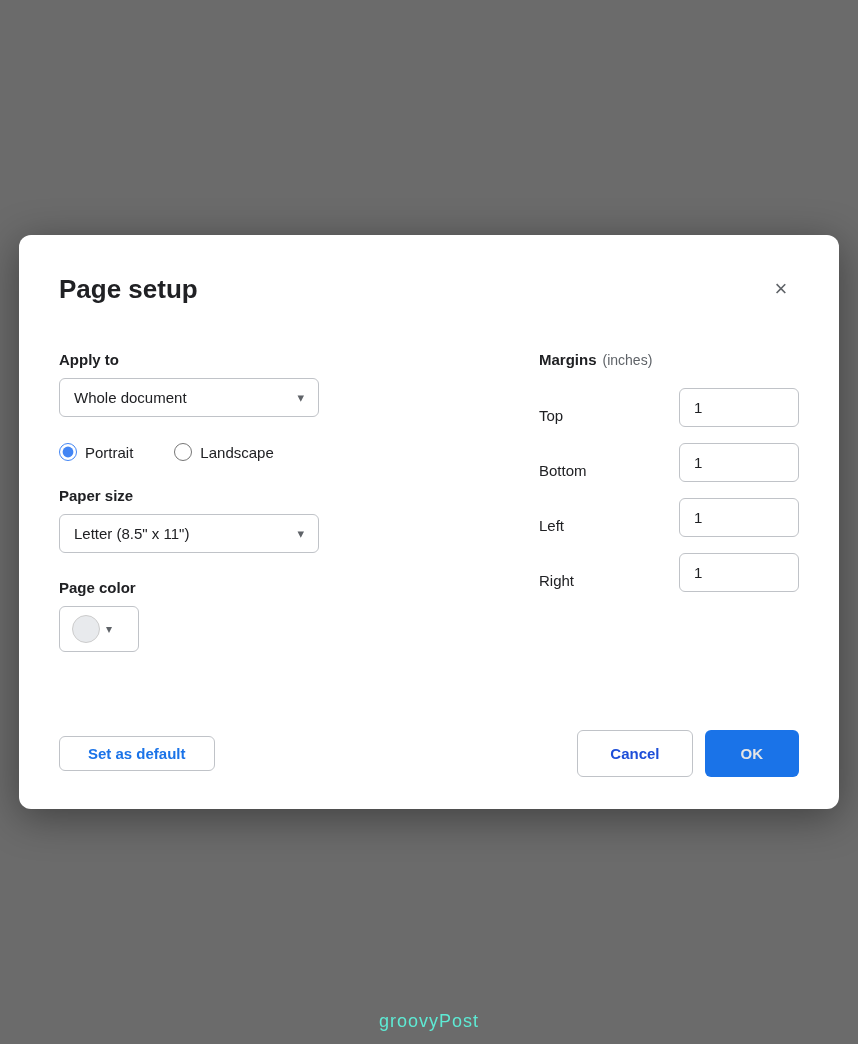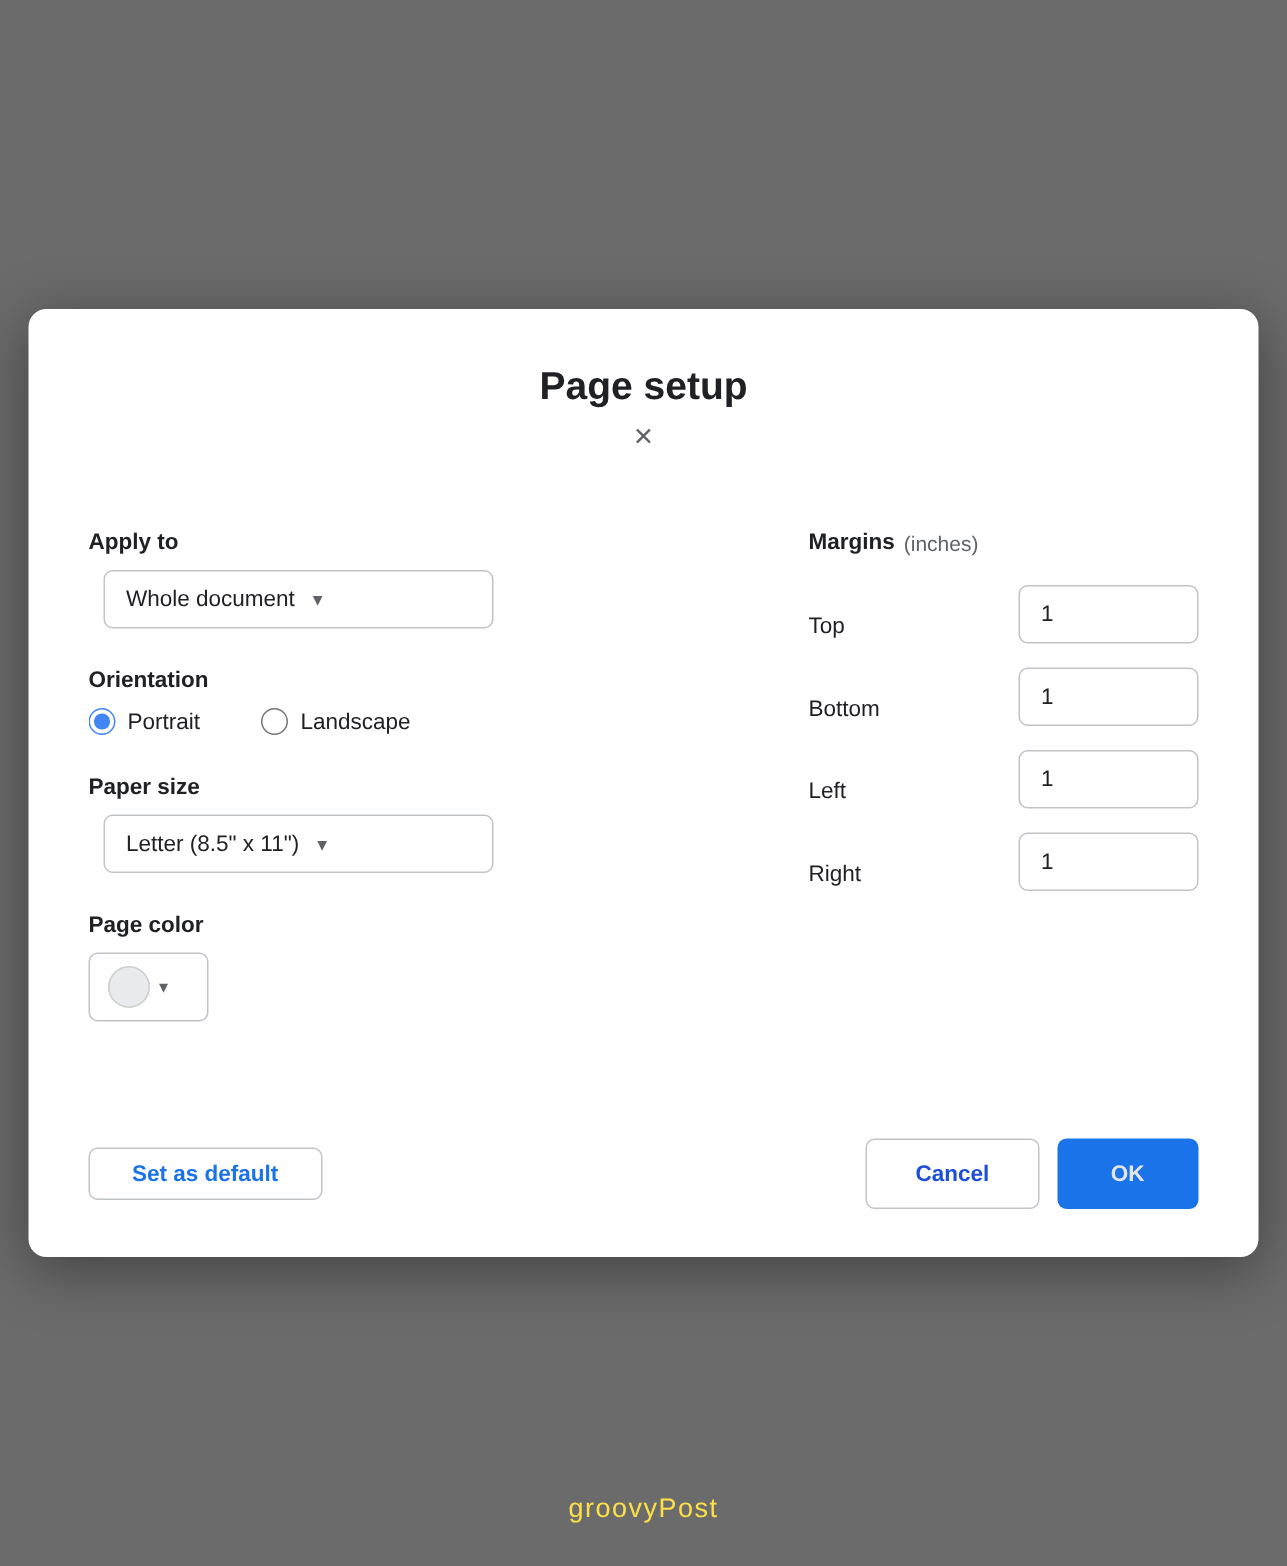--- a/index.html
+++ b/index.html
@@ -26,23 +26,22 @@
       border-radius: 12px;
       width: 820px;
       padding: 36px 40px 32px 40px;
       box-shadow: 0 8px 40px rgba(0,0,0,0.4);
       z-index: 10;
     }
 
     .dialog-header {
       display: flex;
       align-items: center;
-      justify-content: flex-end;
+      justify-content: space-between;
       margin-bottom: 44px;
-      flex-direction: column;
     }
 
     .dialog-title {
       font-size: 26px;
       font-weight: 600;
       color: #202124;
     }
 
     .close-btn {
       background: none;
@@ -78,30 +77,29 @@
       margin-bottom: 10px;
     }
 
     .field-section {
       margin-bottom: 26px;
     }
 
     .select-btn {
       display: flex;
       align-items: center;
-      justify-content: flex-start;
+      justify-content: space-between;
       border: 1.5px solid #c0c3c8;
       border-radius: 6px;
       padding: 10px 14px;
       background: #fff;
       font-size: 15px;
       color: #202124;
       cursor: pointer;
       min-width: 260px;
-      margin-left: 10px;
     }
 
     .select-btn .arrow {
       font-size: 13px;
       color: #5f6368;
       margin-left: 12px;
     }
 
     .orientation-row {
       display: flex;
@@ -239,25 +237,25 @@
       border-radius: 6px;
       padding: 14px 36px;
       font-size: 15px;
       color: #e5e5e5;
       font-weight: 600;
       cursor: pointer;
     }
 
     .watermark {
       position: absolute;
-      bottom: 28px;
+      bottom: 12px;
       left: 50%;
       transform: translateX(-50%);
       font-size: 18px;
-      color: #fde047;
+      color: #5eead4;
       font-weight: 500;
       letter-spacing: 1px;
       z-index: 5;
       pointer-events: none;
     }
   </style>
 </head>
 <body>
 
 <div class="dialog">
@@ -272,21 +270,20 @@
 
       <div class="field-section">
         <div class="field-label">Apply to</div>
         <button class="select-btn">
           <span>Whole document</span>
           <span class="arrow">▾</span>
         </button>
       </div>
 
       <div class="field-section">
-        <div class="field-label">Orientation</div>
         <div class="orientation-row">
           <label class="radio-option">
             <input type="radio" class="radio-input" name="orientation" checked="" style="">
             <span>Portrait</span>
           </label>
           <label class="radio-option">
             <input type="radio" class="radio-input" name="orientation" style="">
             <span>Landscape</span>
           </label>
         </div>

